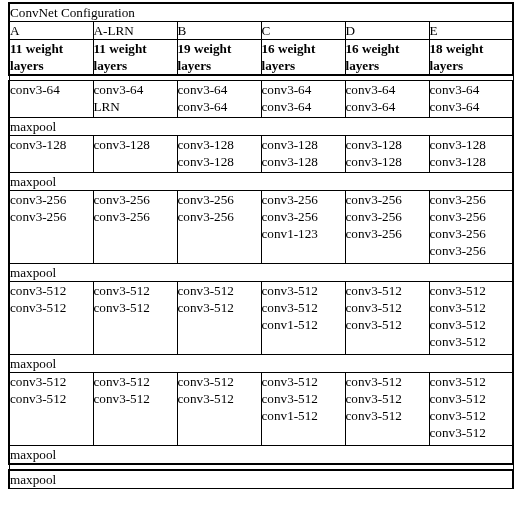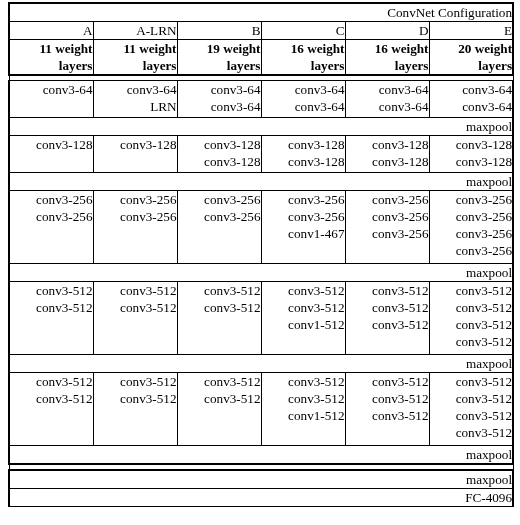--- a/index.html
+++ b/index.html
@@ -28,21 +28,21 @@
     width: 504px;
     font-size: 13.2px;
     line-height: 15.5px;
   }
 
   table.cfg col { width: 84px; }
 
   table.cfg td {
     border-left: 1px solid #000;
     border-right: 1px solid #000;
-    text-align: right;
+    text-align: left;
     vertical-align: top;
     padding: 0;
   }
 
   
   .rule-top   { border-top: 2.2px solid #000 !important; }
   .rule-bot   { border-bottom: 2.2px solid #000 !important; }
   .hair-top   { border-top: 1px solid #000 !important; }
   .hair-bot   { border-bottom: 1px solid #000 !important; }
   .edge-l     { border-left: 2.2px solid #000 !important; }
@@ -119,21 +119,21 @@
           </td>
           <td class="h-weights hair-top rule-bot">
             <span class="ln">16 weight</span>
             <span class="ln">layers</span>
           </td>
           <td class="h-weights hair-top rule-bot">
             <span class="ln">16 weight</span>
             <span class="ln">layers</span>
           </td>
           <td class="h-weights hair-top rule-bot edge-r">
-            <span class="ln">20 weight</span>
+            <span class="ln">18 weight</span>
             <span class="ln">layers</span>
           </td>
         </tr>
         <tr class="gap-row">
           <td colspan="6"></td>
         </tr>
         <tr>
           <td class="convcell blk2 hair-top hair-bot edge-l">
             <span class="ln">conv3-64</span>
           </td>
@@ -197,21 +197,21 @@
             <span class="ln">conv3-256</span>
             <span class="ln">conv3-256</span>
           </td>
           <td class="convcell blk4 hair-top hair-bot">
             <span class="ln">conv3-256</span>
             <span class="ln">conv3-256</span>
           </td>
           <td class="convcell blk4 hair-top hair-bot">
             <span class="ln">conv3-256</span>
             <span class="ln">conv3-256</span>
-            <span class="ln b">conv1-467</span>
+            <span class="ln b">conv1-123</span>
           </td>
           <td class="convcell blk4 hair-top hair-bot">
             <span class="ln">conv3-256</span>
             <span class="ln">conv3-256</span>
             <span class="ln b">conv3-256</span>
           </td>
           <td class="convcell blk4 hair-top hair-bot edge-r">
             <span class="ln">conv3-256</span>
             <span class="ln">conv3-256</span>
             <span class="ln">conv3-256</span>
@@ -285,19 +285,16 @@
           </td>
         </tr>
         <tr>
           <td class="h-pool spanner hair-top rule-bot edge-l edge-r" colspan="6">maxpool</td>
         </tr>
         <tr class="gap-row">
           <td colspan="6"></td>
         </tr>
         <tr>
           <td class="h-fc spanner rule-top hair-bot edge-l edge-r" colspan="6">maxpool</td>
-        </tr>
-        <tr>
-          <td class="h-fc spanner hair-top hair-bot edge-l edge-r" colspan="6">FC-4096</td>
         </tr>
       </tbody>
   </table>
 </div>
 
 </body></html>

